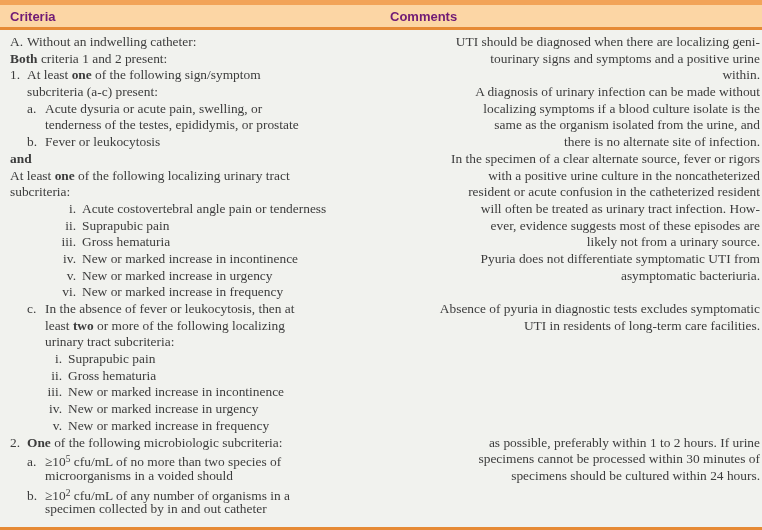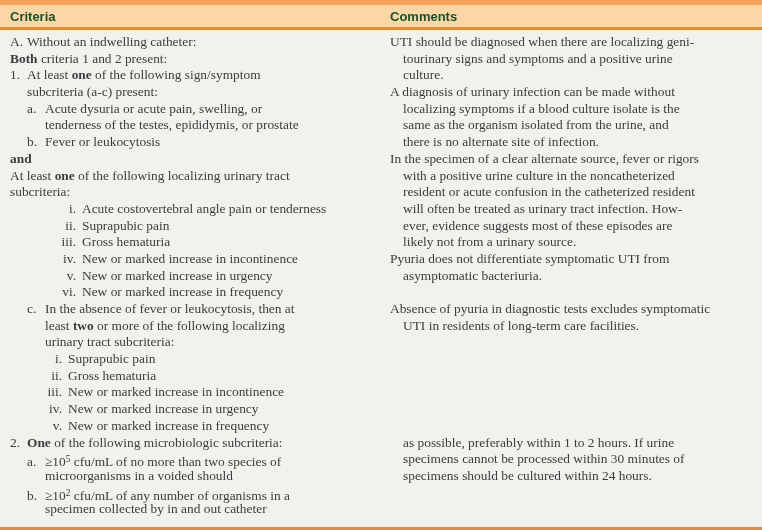--- a/index.html
+++ b/index.html
@@ -9,21 +9,21 @@
     background:#f1f2ee;
     overflow:hidden;
     font-family:"Liberation Serif","DejaVu Serif",serif;
     color:#3c3c3c;
   }
   .topbar{position:absolute;top:0;left:0;width:762px;height:5px;background:#f2a459;}
   .header-band{position:absolute;top:5px;left:0;width:762px;height:22px;background:#fcd6a5;border-bottom:3px solid #e68a35;}
   .header-label{
     position:absolute;top:4px;
     font-family:"Liberation Sans","DejaVu Sans",sans-serif;
-    font-weight:bold;font-size:13px;color:#14532d;
+    font-weight:bold;font-size:13px;color:#701a75;
   }
   .hdr-criteria{left:10px;}
   .hdr-comments{left:390px;}
   .bottombar{position:absolute;bottom:0;left:0;width:762px;height:3px;background:#e68a35;}
 
   .body-area{position:absolute;top:30px;left:0;right:0;bottom:3px;}
   .col{position:absolute;top:4px;font-size:13.4px;line-height:16.7px;}
   .criteria-col{left:10px;width:372px;}
   .comments-col{left:390px;width:370px;}
 
@@ -32,21 +32,21 @@
   .lvl-n .marker{width:17px;}
   .lvl-c1{padding-left:17px;}
   .lvl-a{padding-left:17px;}
   .lvl-a .marker{width:13px;margin-right:5px;}
   .lvl-c2{padding-left:35px;}
   .lvl-r1 .marker{width:66px;text-align:right;margin-right:6px;}
   .lvl-r2 .marker{width:52px;text-align:right;margin-right:6px;}
   .b{font-weight:bold;}
   .sup{font-size:9.5px;vertical-align:4px;}
 
-  .cpara{position:absolute;left:0;width:370px;}
+  .cpara{position:absolute;left:0;width:370px;text-align:right;}
   .pline{white-space:nowrap;height:16.7px;}
   .pline.cont{padding-left:13px;}
 </style>
 </head>
 <body>
 
 <div class="page">
   <div class="topbar"></div>
   <div class="header-band">
     <span class="header-label hdr-criteria">Criteria</span>
@@ -82,21 +82,21 @@
         <div class="cline lvl-n"><span class="marker">2.</span><span class="b">One</span><span> of the following microbiologic subcriteria:</span></div>
         <div class="cline lvl-a"><span class="marker">a.</span><span>≥10</span><span class="sup">5</span><span> cfu/mL of no more than two species of</span></div>
         <div class="cline lvl-c2"><span>microorganisms in a voided should</span></div>
         <div class="cline lvl-a"><span class="marker">b.</span><span>≥10</span><span class="sup">2</span><span> cfu/mL of any number of organisms in a</span></div>
         <div class="cline lvl-c2"><span>specimen collected by in and out catheter</span></div>
       </div>
     <div class="col comments-col" id="comments-col">
         <div class="cpara" style="top: 0px;">
           <div class="pline">UTI should be diagnosed when there are localizing geni-</div>
           <div class="pline cont">tourinary signs and symptoms and a positive urine</div>
-          <div class="pline cont">culture.</div>
+          <div class="pline cont">within.</div>
         </div>
         <div class="cpara" style="top: 50.1px;">
           <div class="pline">A diagnosis of urinary infection can be made without</div>
           <div class="pline cont">localizing symptoms if a blood culture isolate is the</div>
           <div class="pline cont">same as the organism isolated from the urine, and</div>
           <div class="pline cont">there is no alternate site of infection.</div>
         </div>
         <div class="cpara" style="top: 116.9px;">
           <div class="pline">In the specimen of a clear alternate source, fever or rigors</div>
           <div class="pline cont">with a positive urine culture in the noncatheterized</div>

